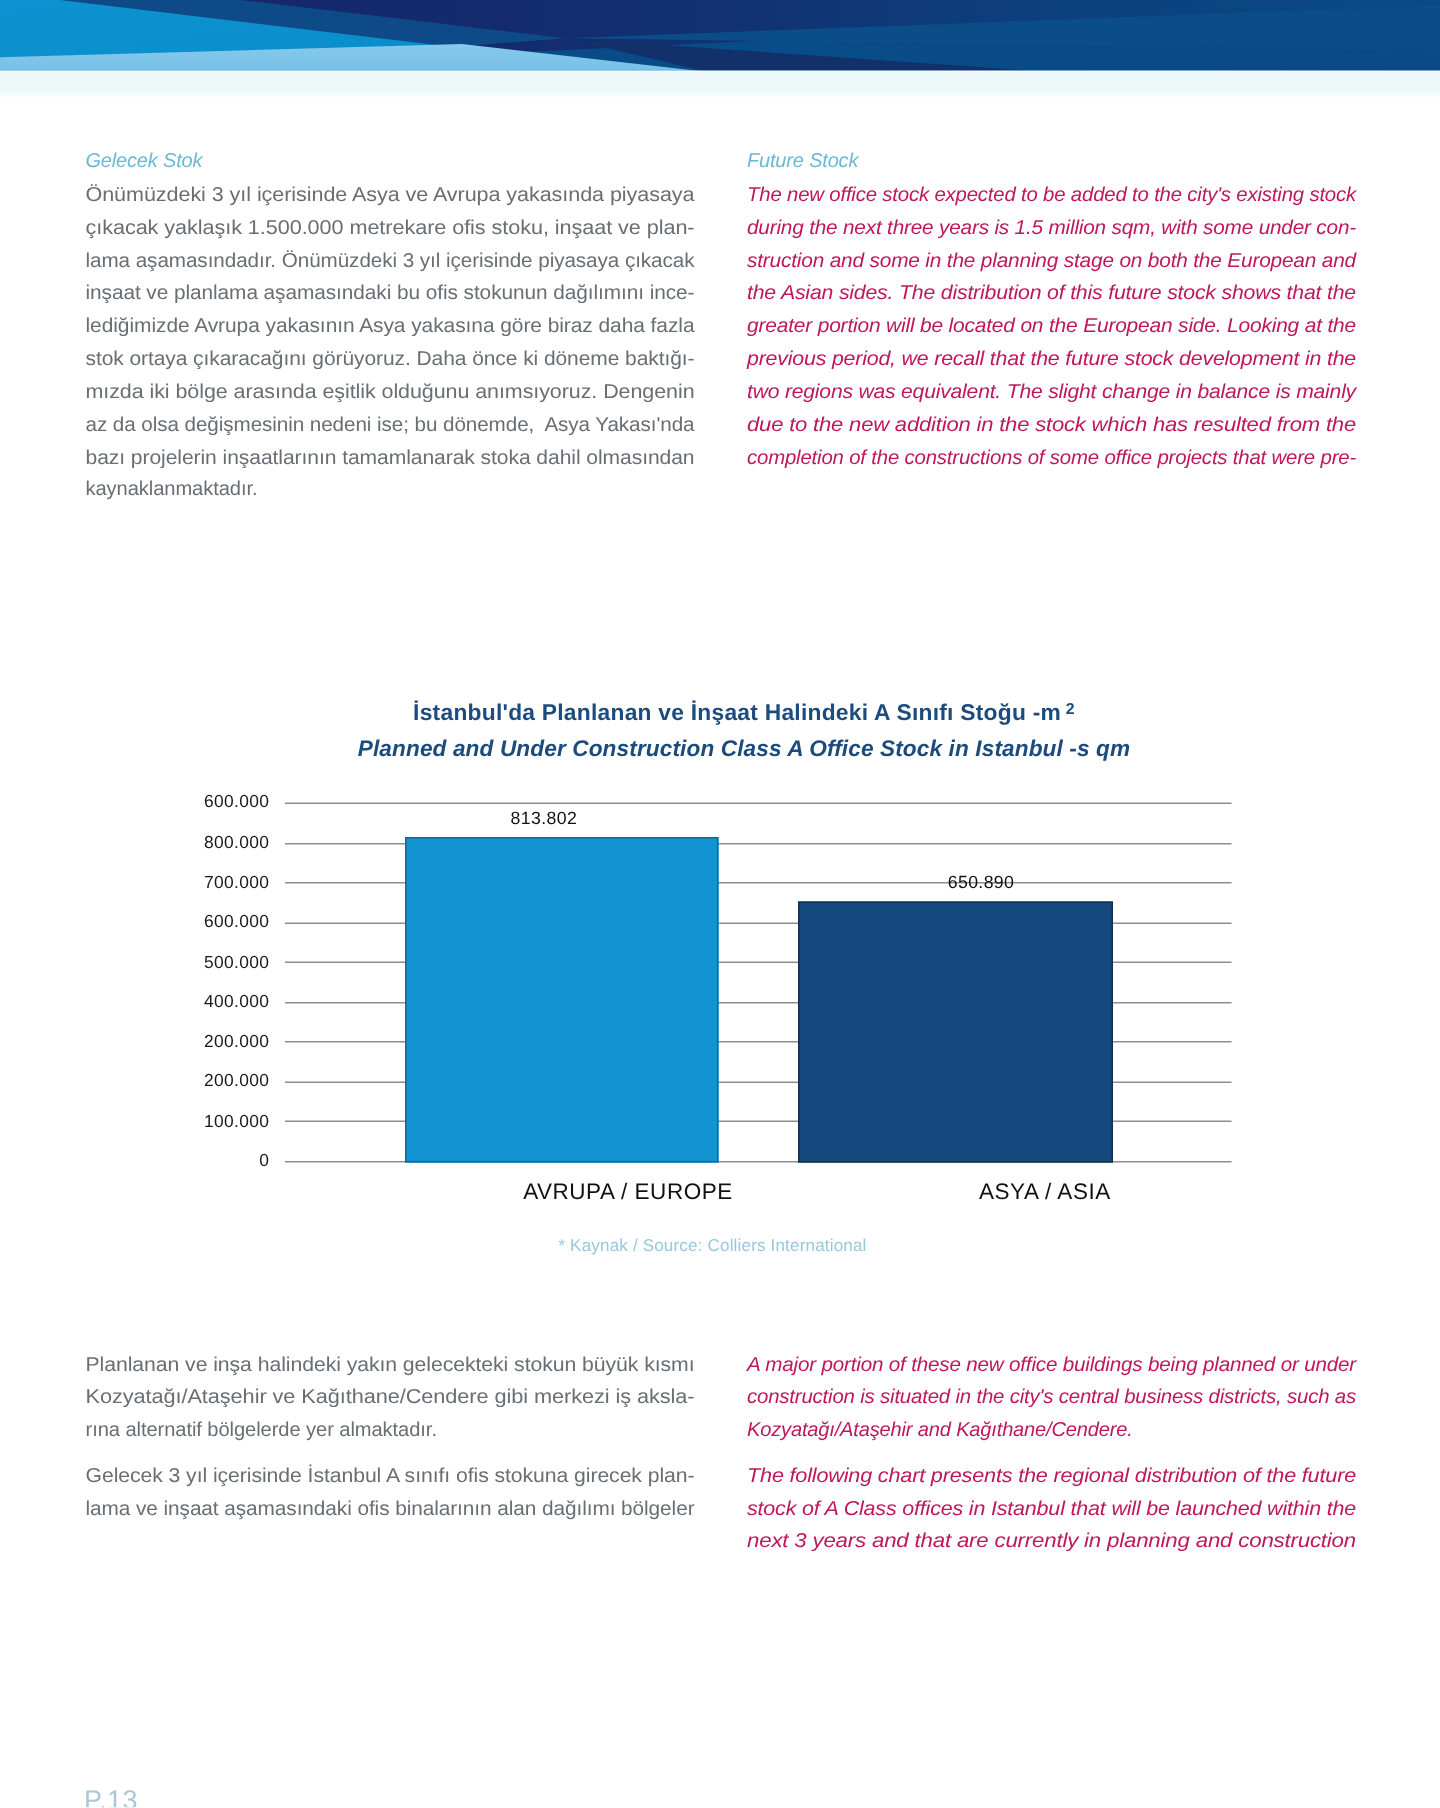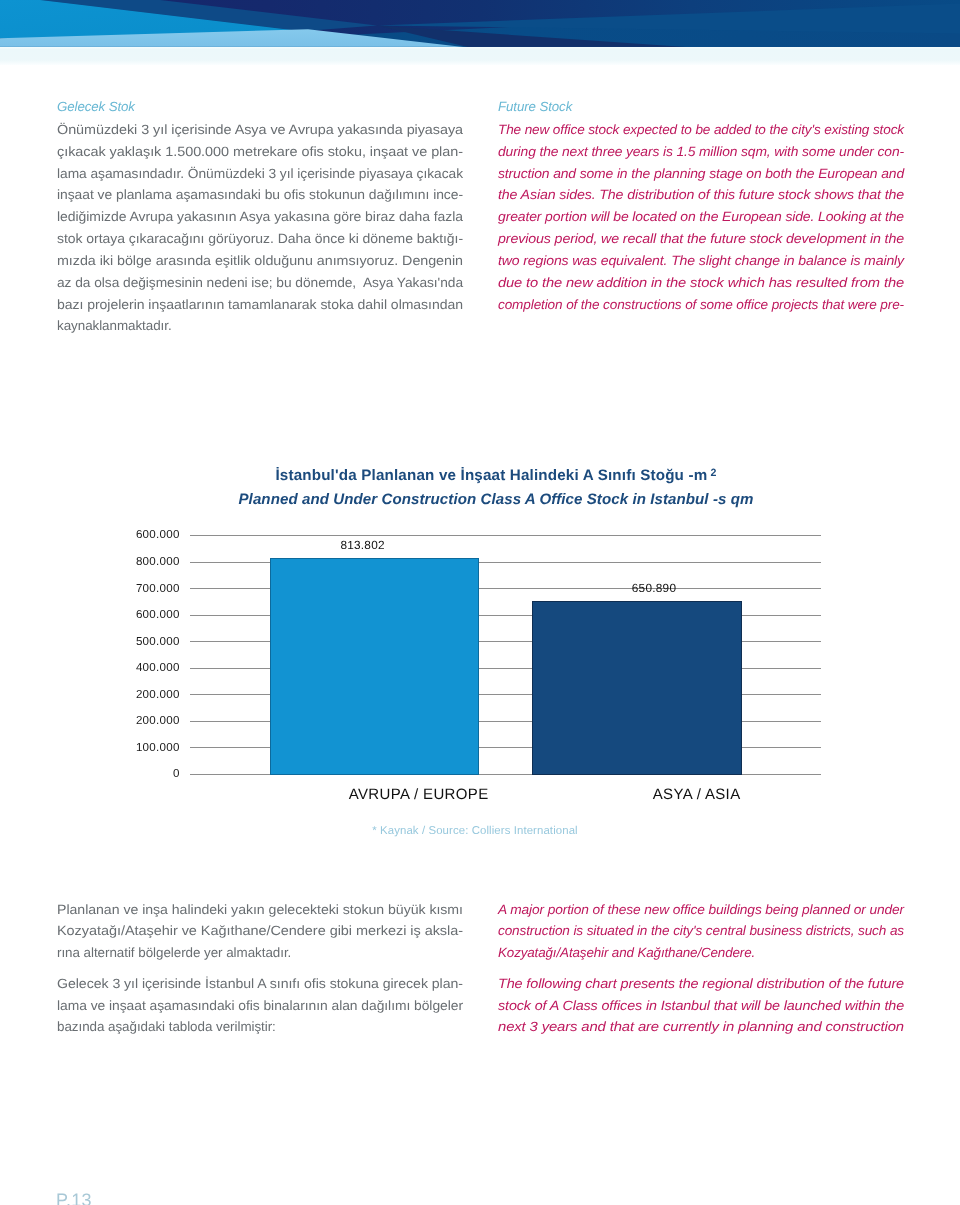--- a/index.html
+++ b/index.html
@@ -158,21 +158,20 @@
 
   <div class="col col-left bot-body tr-body">
     <p>
       <span class="ln" style="transform: scaleX(1.05587); width: 384.516px;">Planlanan ve inşa halindeki yakın gelecekteki stokun büyük kısmı</span>
       <span class="ln" style="transform: scaleX(1.08082); width: 375.641px;">Kozyatağı/Ataşehir ve Kağıthane/Cendere gibi merkezi iş aksla-</span>
       <span class="ln">rına alternatif bölgelerde yer almaktadır.</span>
     </p>
     <p>
       <span class="ln" style="transform: scaleX(1.05446); width: 385.031px;">Gelecek 3 yıl içerisinde İstanbul A sınıfı ofis stokuna girecek plan-</span>
       <span class="ln" style="transform: scaleX(1.03419); width: 392.578px;">lama ve inşaat aşamasındaki ofis binalarının alan dağılımı bölgeler</span>
-      <span class="ln">bazında aşağıdaki tabloda verilmiştir:</span>
     </p>
   </div>
   <div class="col col-right bot-body en-body">
     <p>
       <span class="ln" style="transform: scaleX(1.02639); width: 395.562px;">A major portion of these new office buildings being planned or under</span>
       <span class="ln" style="transform: scaleX(1.01488); width: 400.047px;">construction is situated in the city's central business districts, such as</span>
       <span class="ln">Kozyatağı/Ataşehir and Kağıthane/Cendere.</span>
     </p>
     <p>
       <span class="ln" style="transform: scaleX(1.07786); width: 376.672px;">The following chart presents the regional distribution of the future</span>

